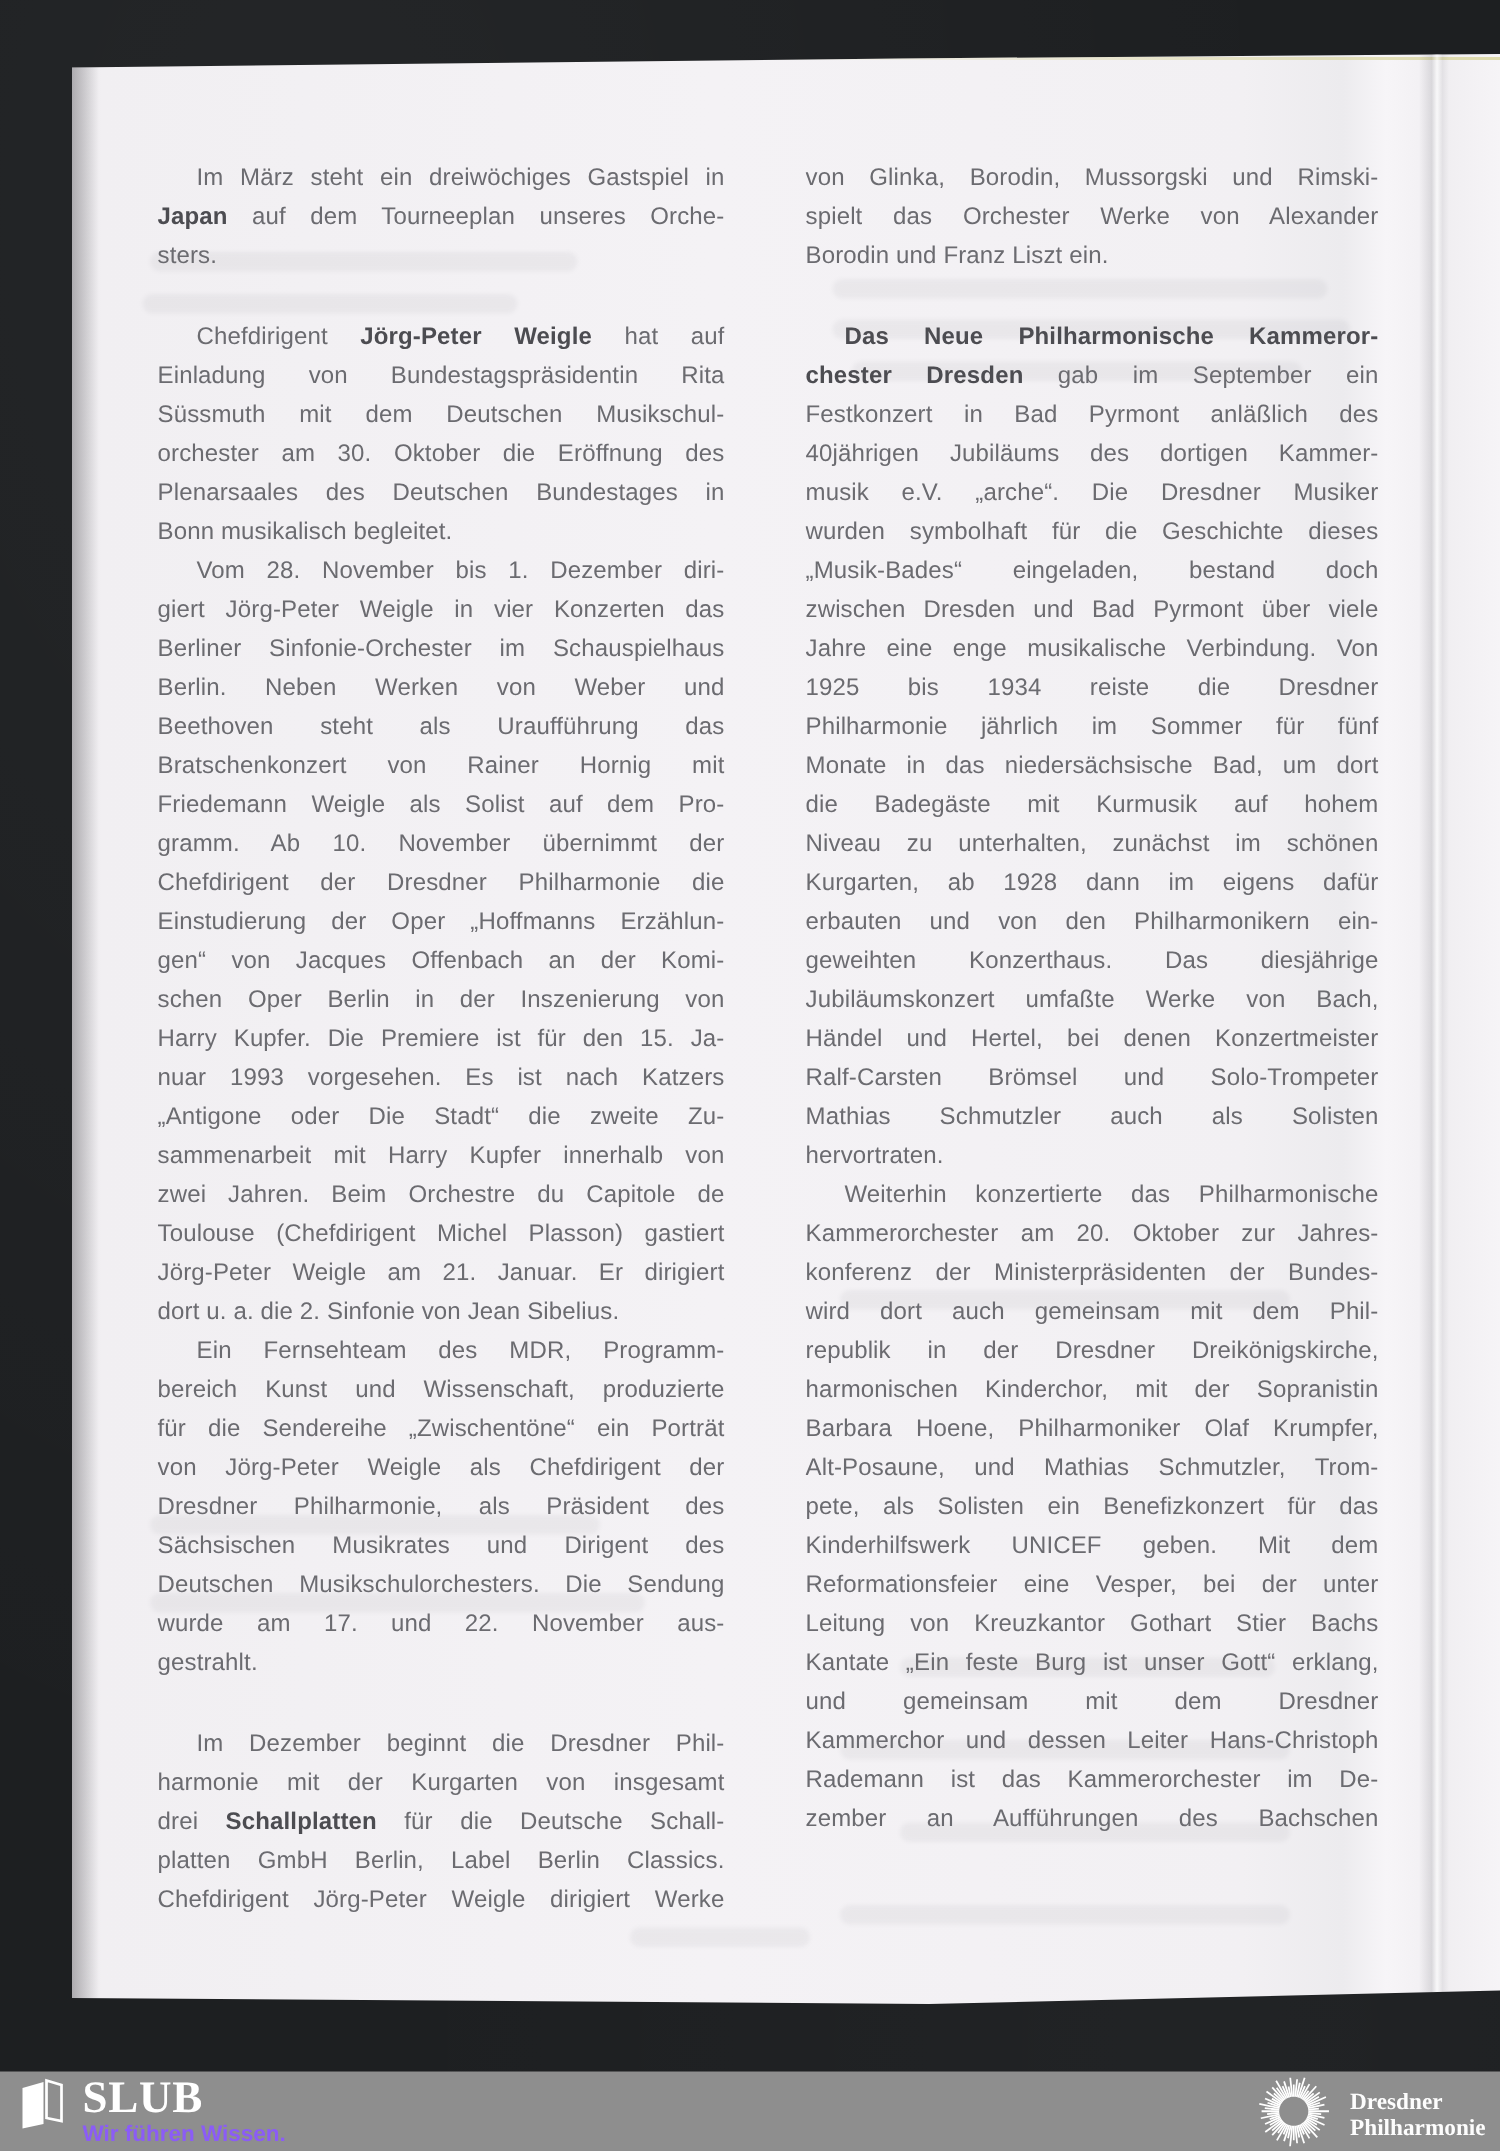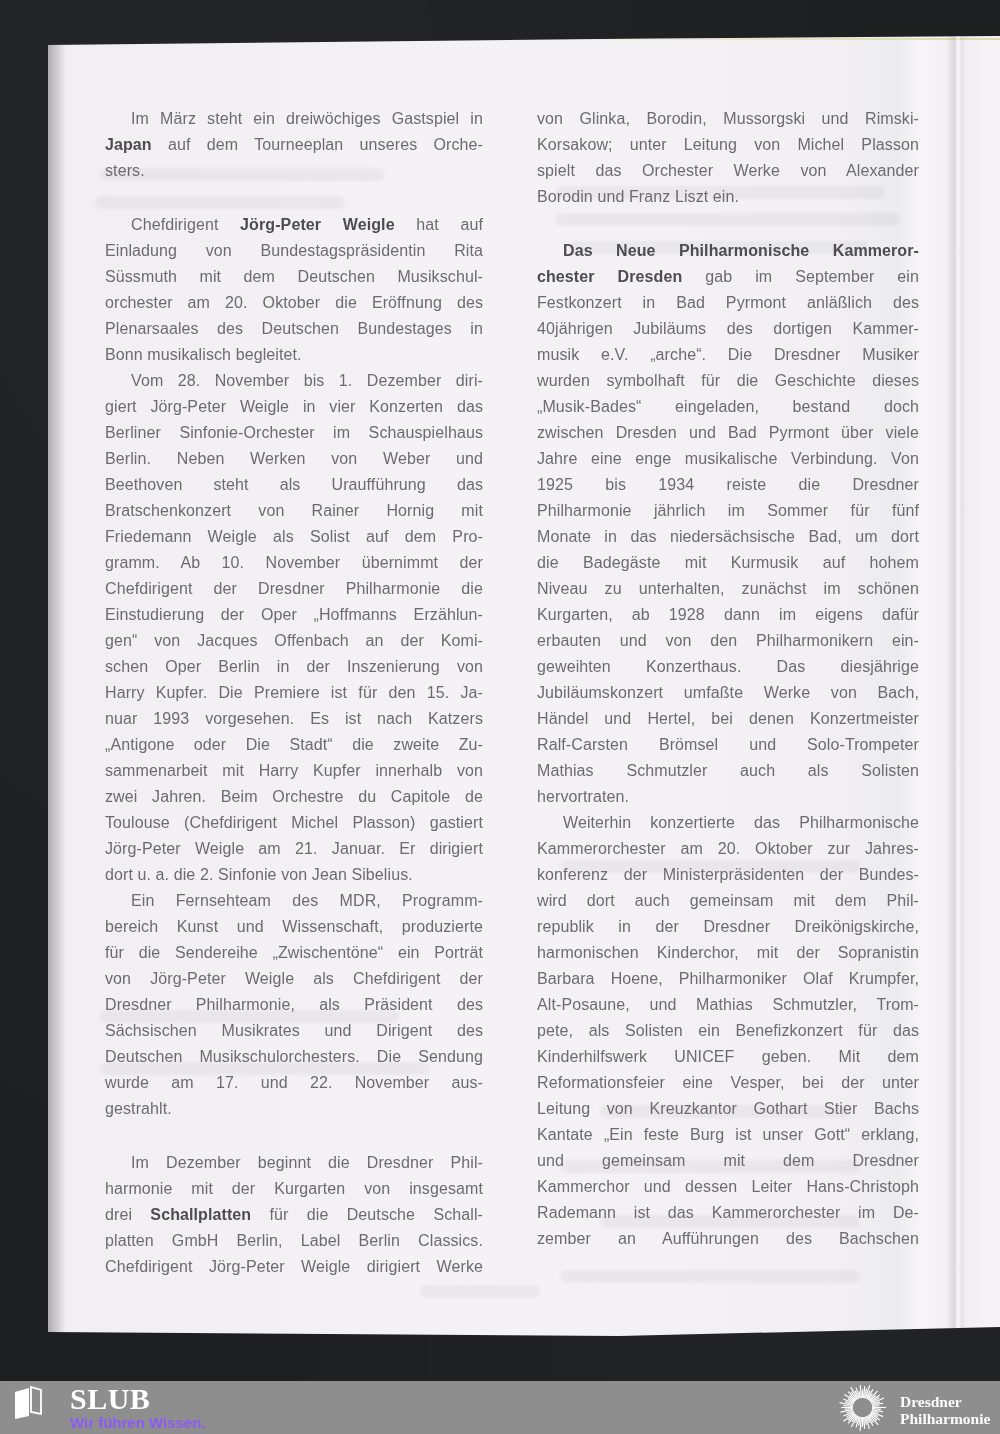--- a/index.html
+++ b/index.html
@@ -34,21 +34,21 @@
   .para.gap{margin-top:28px;}
   .line{text-align:justify;text-align-last:justify;-moz-text-align-last:justify;
     overflow:hidden;white-space:normal;}
   .line.lastline{text-align-last:left;-moz-text-align-last:left;}
   .line.indent{text-indent:26px;}
   .b{font-weight:700;color:#4c4c51;}
   .smudge{position:absolute;height:13px;border-radius:7px;background:#6f6f78;
     opacity:0.07;filter:blur(1.5px);}
   .footer-bar{position:absolute;left:0;top:1381px;width:1000px;height:53px;
     background:#8e8e8e;}
-  .slub{position:absolute;left:12px;top:1384px;display:flex;gap:26px;align-items:flex-start;}
+  .slub{position:absolute;left:12px;top:1384px;display:flex;gap:11px;align-items:flex-start;}
   .slub-texts{display:flex;flex-direction:column;}
   .slub-name{font-family:"Liberation Serif",serif;font-weight:700;font-size:30px;
     line-height:30px;color:#ffffff;letter-spacing:0.5px;}
   .slub-tag{font-family:"Liberation Sans",sans-serif;font-weight:700;font-size:15px;
     line-height:16px;color:#8b5cf6;margin-top:1px;}
   .dp{position:absolute;left:838px;top:1383px;display:flex;gap:13px;align-items:center;}
   .dp-texts{display:flex;flex-direction:column;}
   .dp-line{font-family:"Liberation Serif",serif;font-weight:600;font-size:15.5px;
     line-height:17px;color:#fdfdfd;}
   .book-icon-svg{display:block;margin-top:1px;}
@@ -80,21 +80,21 @@
   <div class="col col-left" id="col-left">
       <div class="para">
         <div class="line indent"><span>Im März steht ein dreiwöchiges Gastspiel in</span></div>
         <div class="line"><span class="b">Japan</span><span> auf dem Tourneeplan unseres Orche-</span></div>
         <div class="line lastline"><span>sters.</span></div>
       </div>
       <div class="para gap">
         <div class="line indent"><span>Chefdirigent </span><span class="b">Jörg-Peter Weigle</span><span> hat auf</span></div>
         <div class="line"><span>Einladung von Bundestagspräsidentin Rita</span></div>
         <div class="line"><span>Süssmuth mit dem Deutschen Musikschul-</span></div>
-        <div class="line"><span>orchester am 20. Oktober die Eröffnung des</span></div>
+        <div class="line"><span>orchester am 30. Oktober die Eröffnung des</span></div>
         <div class="line"><span>Plenarsaales des Deutschen Bundestages in</span></div>
         <div class="line lastline"><span>Bonn musikalisch begleitet.</span></div>
       </div>
       <div class="para">
         <div class="line indent"><span>Vom 28. November bis 1. Dezember diri-</span></div>
         <div class="line"><span>giert Jörg-Peter Weigle in vier Konzerten das</span></div>
         <div class="line"><span>Berliner Sinfonie-Orchester im Schauspielhaus</span></div>
         <div class="line"><span>Berlin. Neben Werken von Weber und</span></div>
         <div class="line"><span>Beethoven steht als Uraufführung das</span></div>
         <div class="line"><span>Bratschenkonzert von Rainer Hornig mit</span></div>
@@ -128,21 +128,20 @@
         <div class="line indent"><span>Im Dezember beginnt die Dresdner Phil-</span></div>
         <div class="line"><span>harmonie mit der Kurgarten von insgesamt</span></div>
         <div class="line"><span>drei </span><span class="b">Schallplatten</span><span> für die Deutsche Schall-</span></div>
         <div class="line"><span>platten GmbH Berlin, Label Berlin Classics.</span></div>
         <div class="line"><span>Chefdirigent Jörg-Peter Weigle dirigiert Werke</span></div>
       </div>
     </div>
   <div class="col col-right" id="col-right">
       <div class="para">
         <div class="line"><span>von Glinka, Borodin, Mussorgski und Rimski-</span></div>
-        <div class="line"><span>Korsakow; unter Leitung von Michel Plasson</span></div>
         <div class="line"><span>spielt das Orchester Werke von Alexander</span></div>
         <div class="line lastline"><span>Borodin und Franz Liszt ein.</span></div>
       </div>
       <div class="para gap">
         <div class="line indent"><span class="b">Das Neue Philharmonische Kammeror-</span></div>
         <div class="line"><span class="b">chester Dresden</span><span> gab im September ein</span></div>
         <div class="line"><span>Festkonzert in Bad Pyrmont anläßlich des</span></div>
         <div class="line"><span>40jährigen Jubiläums des dortigen Kammer-</span></div>
         <div class="line"><span>musik e.V. „arche“. Die Dresdner Musiker</span></div>
         <div class="line"><span>wurden symbolhaft für die Geschichte dieses</span></div>

